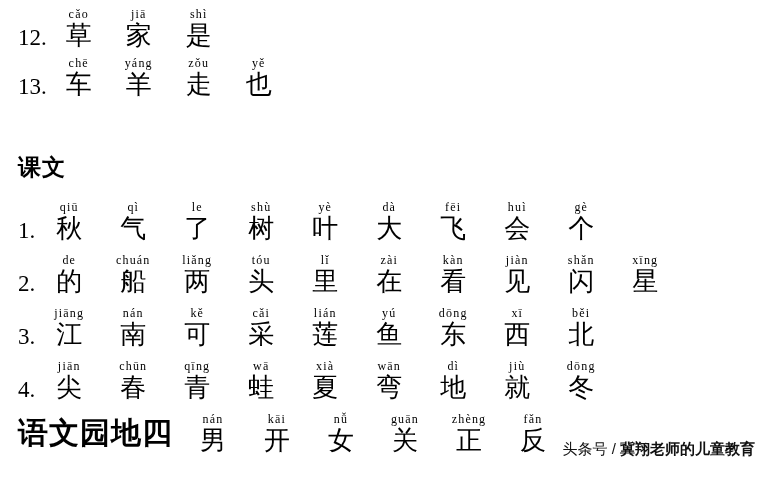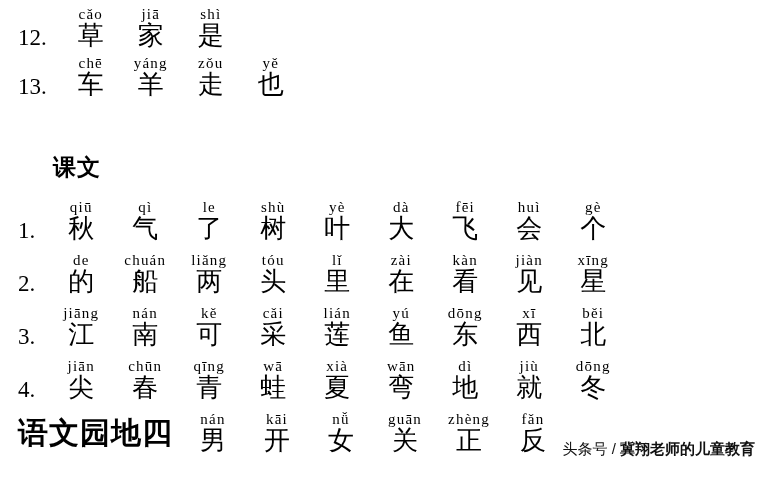--- a/index.html
+++ b/index.html
@@ -28,38 +28,38 @@
     display: flex;
     align-items: flex-end;
     padding-left: 18px;
   }
 
   .row-num {
     font-size: 23px;
     line-height: 1;
     font-family: "Liberation Serif", serif;
     padding-bottom: 2px;
-    margin-right: 14px;
+    margin-right: 2px;
     white-space: pre;
   }
 
   .chars {
     display: flex;
     align-items: flex-end;
   }
 
   .charbox {
     display: flex;
     flex-direction: column;
     align-items: center;
     justify-content: flex-end;
   }
 
   .pinyin {
-    font-size: 15px;
+    font-size: 12px;
     line-height: 13px;
     font-family: "Liberation Serif", serif;
     letter-spacing: 1.2px;
     white-space: nowrap;
     height: 13px;
   }
 
   .hanzi {
     font-size: 26px;
     line-height: 30px;
@@ -76,21 +76,21 @@
     letter-spacing: 1px;
   }
 
   
   #top-block {
     padding-top: 8px;
   }
   #top-block .row { margin-bottom: 6px; }
   #top-block .charbox { width: 60px; }
 
-  #kewen-title { margin-top: 52px; margin-bottom: 18px; margin-left: 35px; }
+  #kewen-title { margin-top: 52px; margin-bottom: 18px; }
 
   #kewen-block .row { margin-bottom: 10px; }
   #kewen-block .charbox { width: 64px; }
 
   .footer-row {
     display: flex;
     align-items: flex-end;
     padding-left: 18px;
     margin-top: 2px;
   }
@@ -241,20 +241,24 @@
         </div>
         <div class="charbox">
           <span class="pinyin">kàn</span>
           <span class="hanzi">看</span>
         </div>
         <div class="charbox">
           <span class="pinyin">jiàn</span>
           <span class="hanzi">见</span>
         </div>
         <div class="charbox">
+          <span class="pinyin">shǎn</span>
+          <span class="hanzi">闪</span>
+        </div>
+        <div class="charbox">
           <span class="pinyin">xīng</span>
           <span class="hanzi">星</span>
         </div>
       </div>
     </div>
 
     <div class="row">
       <span class="row-num">3.</span>
       <div class="chars">
         <div class="charbox">

